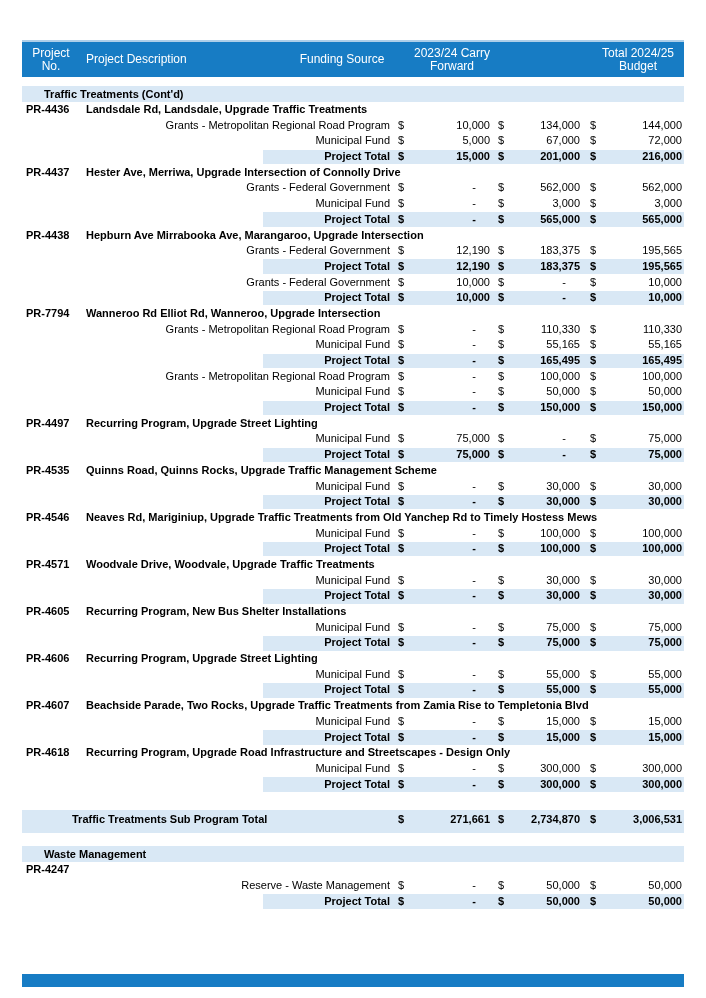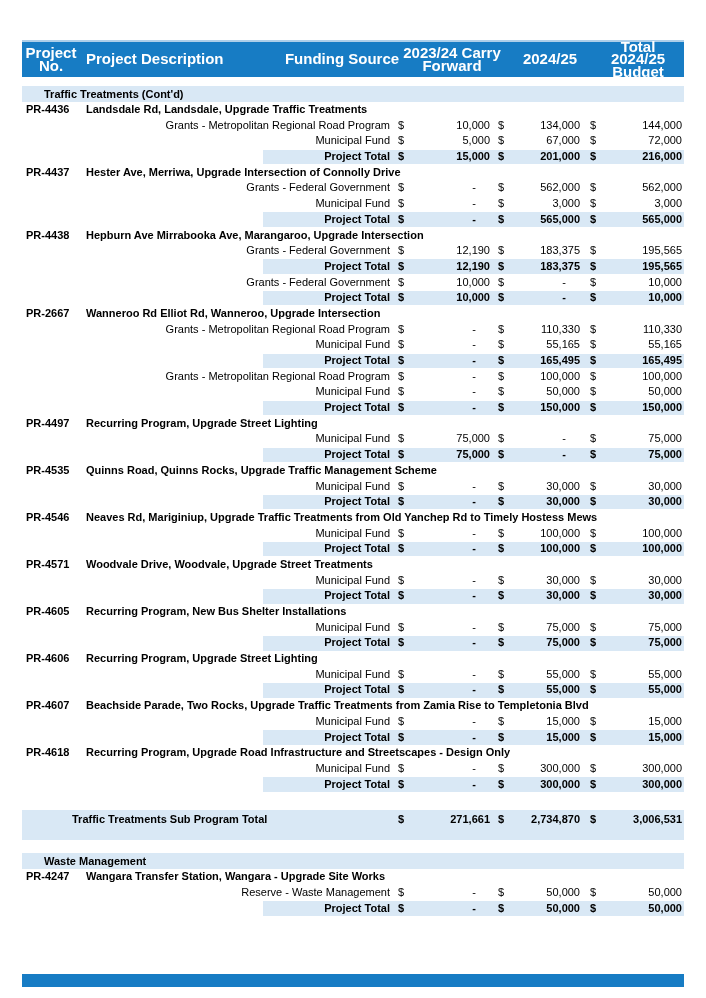--- a/index.html
+++ b/index.html
@@ -5,21 +5,21 @@
   html,body { margin:0; padding:0; background:#fff; }
   .page {
     position:relative; width:706px; height:998px; background:#ffffff;
     font-family:"Liberation Sans", sans-serif; color:#000; overflow:hidden;
   }
   .content { position:absolute; left:22px; top:40px; width:662px; }
 
   
   .thead {
     position:relative; height:35px; background:var(--header-bg,#177CC4);
-    color:#fff; font-weight:bold; font-size:15px; border-top:2px solid #aecfe9;padding-left:23px;
+    color:#fff; font-weight:normal; font-size:12px; border-top:2px solid #aecfe9;padding-left:23px;
   }
   .hc {
     position:absolute; top:0; bottom:0; display:flex; align-items:center;
     justify-content:center; text-align:center; line-height:12.5px; white-space:normal;
   }
   .hc-no    { left:0;    width:58px; }
   .hc-desc  { left:64px; width:190px; justify-content:flex-start; text-align:left; }
   .hc-fund  { left:240px;width:160px; }
   .hc-carry { left:378px;width:104px; }
   .hc-year  { left:478px;width:100px; }
@@ -37,42 +37,41 @@
   .c-label{ left:0; width:368px; text-align:right; }
   .c-m { display:flex; justify-content:space-between; }
   .c-m1 { left:376px; width:92px; }
   .c-m2 { left:476px; width:82px; }
   .c-m3 { left:568px; width:92px; }
   .amt.dash { padding-right:14px; }
   .total-row { font-weight:bold; }
   .total-row .hl { position:absolute; left:241px; right:0; top:0.5px; bottom:0.5px; background:var(--band-bg,#D9E8F5); z-index:0; }
 
   .subtotal-row {
-    height:30px; line-height:19px; background:var(--band-bg,#D9E8F5);
+    height:23px; line-height:19px; background:var(--band-bg,#D9E8F5);
     font-weight:bold; margin-top:18px; margin-bottom:13px;
   }
   .c-sublabel { left:50px; }
 
   .footer-bar {
     position:absolute; left:22px; top:974px; width:662px; height:13px;
     background:var(--header-bg,#177CC4);
   }
 </style>
 </head>
 <body>
 
 <div class="page">
   <div class="content">
 
     <div class="thead">
       <span class="hc hc-no">Project No.</span>
       <span class="hc hc-desc">Project Description</span>
       <span class="hc hc-fund">Funding Source</span>
       <span class="hc hc-carry">2023/24 Carry Forward</span>
-      <span class="hc hc-year">2024/25</span>
       <span class="hc hc-total">Total 2024/25 Budget</span>
     </div>
 
     <div class="tbody" id="table-body">
         <div class="row band-row">
     <span class="band-label">Traffic Treatments (Cont'd)</span>
   </div>
         <div class="row title-row">
     <span class="c-no">PR-4436</span>
     <span class="c-desc">Landsdale Rd, Landsdale, Upgrade Traffic Treatments</span>
@@ -233,21 +232,21 @@
     <span class="c-m c-m2">
             <span class="cur">$</span>
             <span class="amt dash">-</span>
           </span>
     <span class="c-m c-m3">
             <span class="cur">$</span>
             <span class="amt">10,000</span>
           </span>
   </div>
         <div class="row title-row">
-    <span class="c-no">PR-2667</span>
+    <span class="c-no">PR-7794</span>
     <span class="c-desc">Wanneroo Rd Elliot Rd, Wanneroo, Upgrade Intersection</span>
   </div>
         <div class="row money-row">
     <span class="c-label">Grants - Metropolitan Regional Road Program</span>
     <span class="c-m c-m1">
             <span class="cur">$</span>
             <span class="amt dash">-</span>
           </span>
     <span class="c-m c-m2">
             <span class="cur">$</span>
@@ -435,21 +434,21 @@
             <span class="cur">$</span>
             <span class="amt">100,000</span>
           </span>
     <span class="c-m c-m3">
             <span class="cur">$</span>
             <span class="amt">100,000</span>
           </span>
   </div>
         <div class="row title-row">
     <span class="c-no">PR-4571</span>
-    <span class="c-desc">Woodvale Drive, Woodvale, Upgrade Street Treatments</span>
+    <span class="c-desc">Woodvale Drive, Woodvale, Upgrade Traffic Treatments</span>
   </div>
         <div class="row money-row">
     <span class="c-label">Municipal Fund</span>
     <span class="c-m c-m1">
             <span class="cur">$</span>
             <span class="amt dash">-</span>
           </span>
     <span class="c-m c-m2">
             <span class="cur">$</span>
             <span class="amt">30,000</span>
@@ -628,21 +627,20 @@
     <span class="c-m c-m3">
             <span class="cur">$</span>
             <span class="amt">3,006,531</span>
           </span>
   </div>
         <div class="row band-row">
     <span class="band-label">Waste Management</span>
   </div>
         <div class="row title-row">
     <span class="c-no">PR-4247</span>
-    <span class="c-desc">Wangara Transfer Station, Wangara - Upgrade Site Works</span>
   </div>
         <div class="row money-row">
     <span class="c-label">Reserve - Waste Management</span>
     <span class="c-m c-m1">
             <span class="cur">$</span>
             <span class="amt dash">-</span>
           </span>
     <span class="c-m c-m2">
             <span class="cur">$</span>
             <span class="amt">50,000</span>

